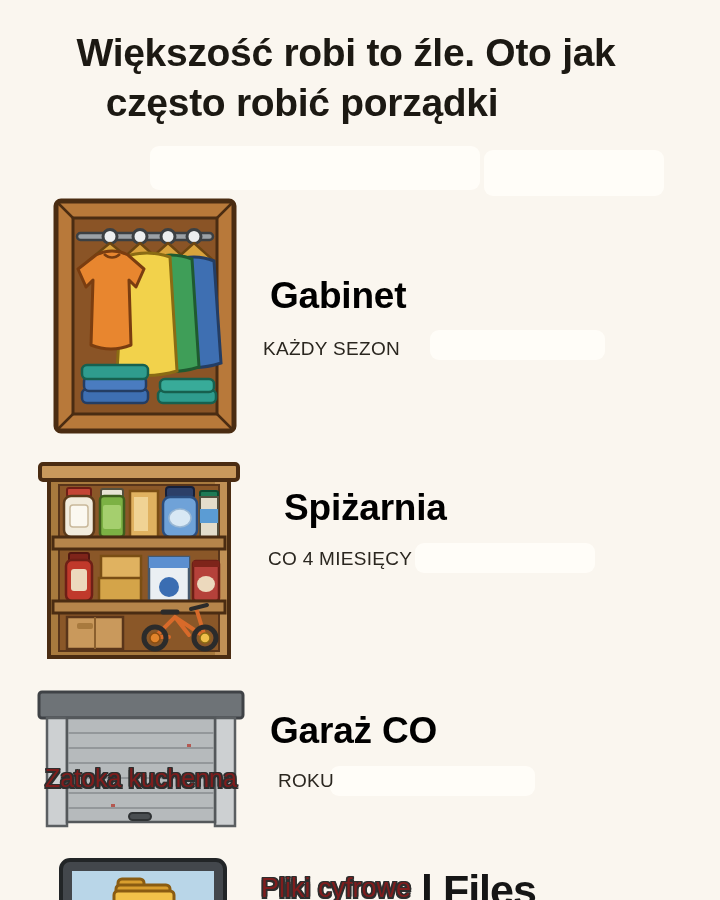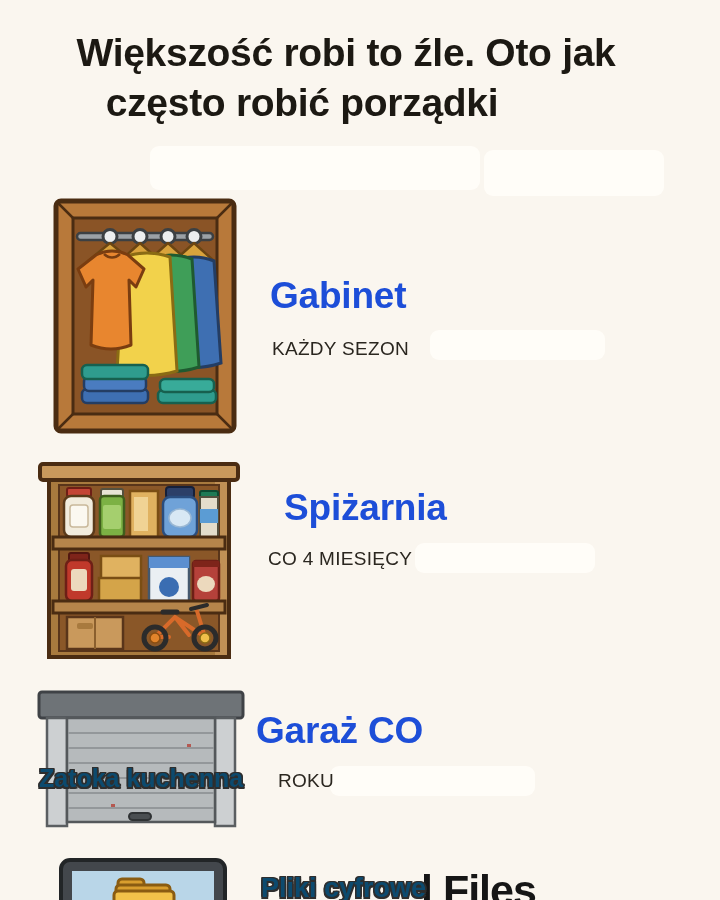--- a/index.html
+++ b/index.html
@@ -24,36 +24,36 @@
   .title .t2{display:block;transform:translateX(-30px);}
 
   .art{position:absolute;}
   .art-closet{left:52px;top:197px;}
   .art-pantry{left:37px;top:461px;}
   .art-garage{left:37px;top:688px;}
   .art-monitor{left:58px;top:857px;}
 
   .heading{
     position:absolute;font-size:37px;line-height:1.1;font-weight:600;
-    color:#1d4ed8;letter-spacing:-0.2px;white-space:nowrap;
+    color:#000000;letter-spacing:-0.2px;white-space:nowrap;
   }
   .h-closet{left:270px;top:276px;}
   .h-pantry{left:284px;top:488px;}
-  .h-garage{left:256px;top:711px;}
+  .h-garage{left:270px;top:711px;}
 
   .freq{
     position:absolute;font-size:19px;font-weight:500;color:#2a261f;
     letter-spacing:0.3px;white-space:nowrap;
   }
-  .f-closet{left:272px;top:338px;}
+  .f-closet{left:263px;top:338px;}
   .f-pantry{left:268px;top:548px;}
   .f-garage{left:278px;top:770px;}
 
   .outline-label{
-    position:absolute;font-weight:700;color:#0c4a6e;white-space:nowrap;
+    position:absolute;font-weight:400;color:#7f1d1d;white-space:nowrap;
     text-shadow:
       -1.5px -1.5px 0 #2e2e2e, 1.5px -1.5px 0 #2e2e2e,
       -1.5px  1.5px 0 #2e2e2e, 1.5px  1.5px 0 #2e2e2e,
        0 -1.5px 0 #2e2e2e, 0 1.5px 0 #2e2e2e,
       -1.5px 0 0 #2e2e2e, 1.5px 0 0 #2e2e2e;
   }
   .garage-overlay{
     left:37px;top:764px;width:208px;text-align:center;font-size:25px;
   }
   .files-overlay{

